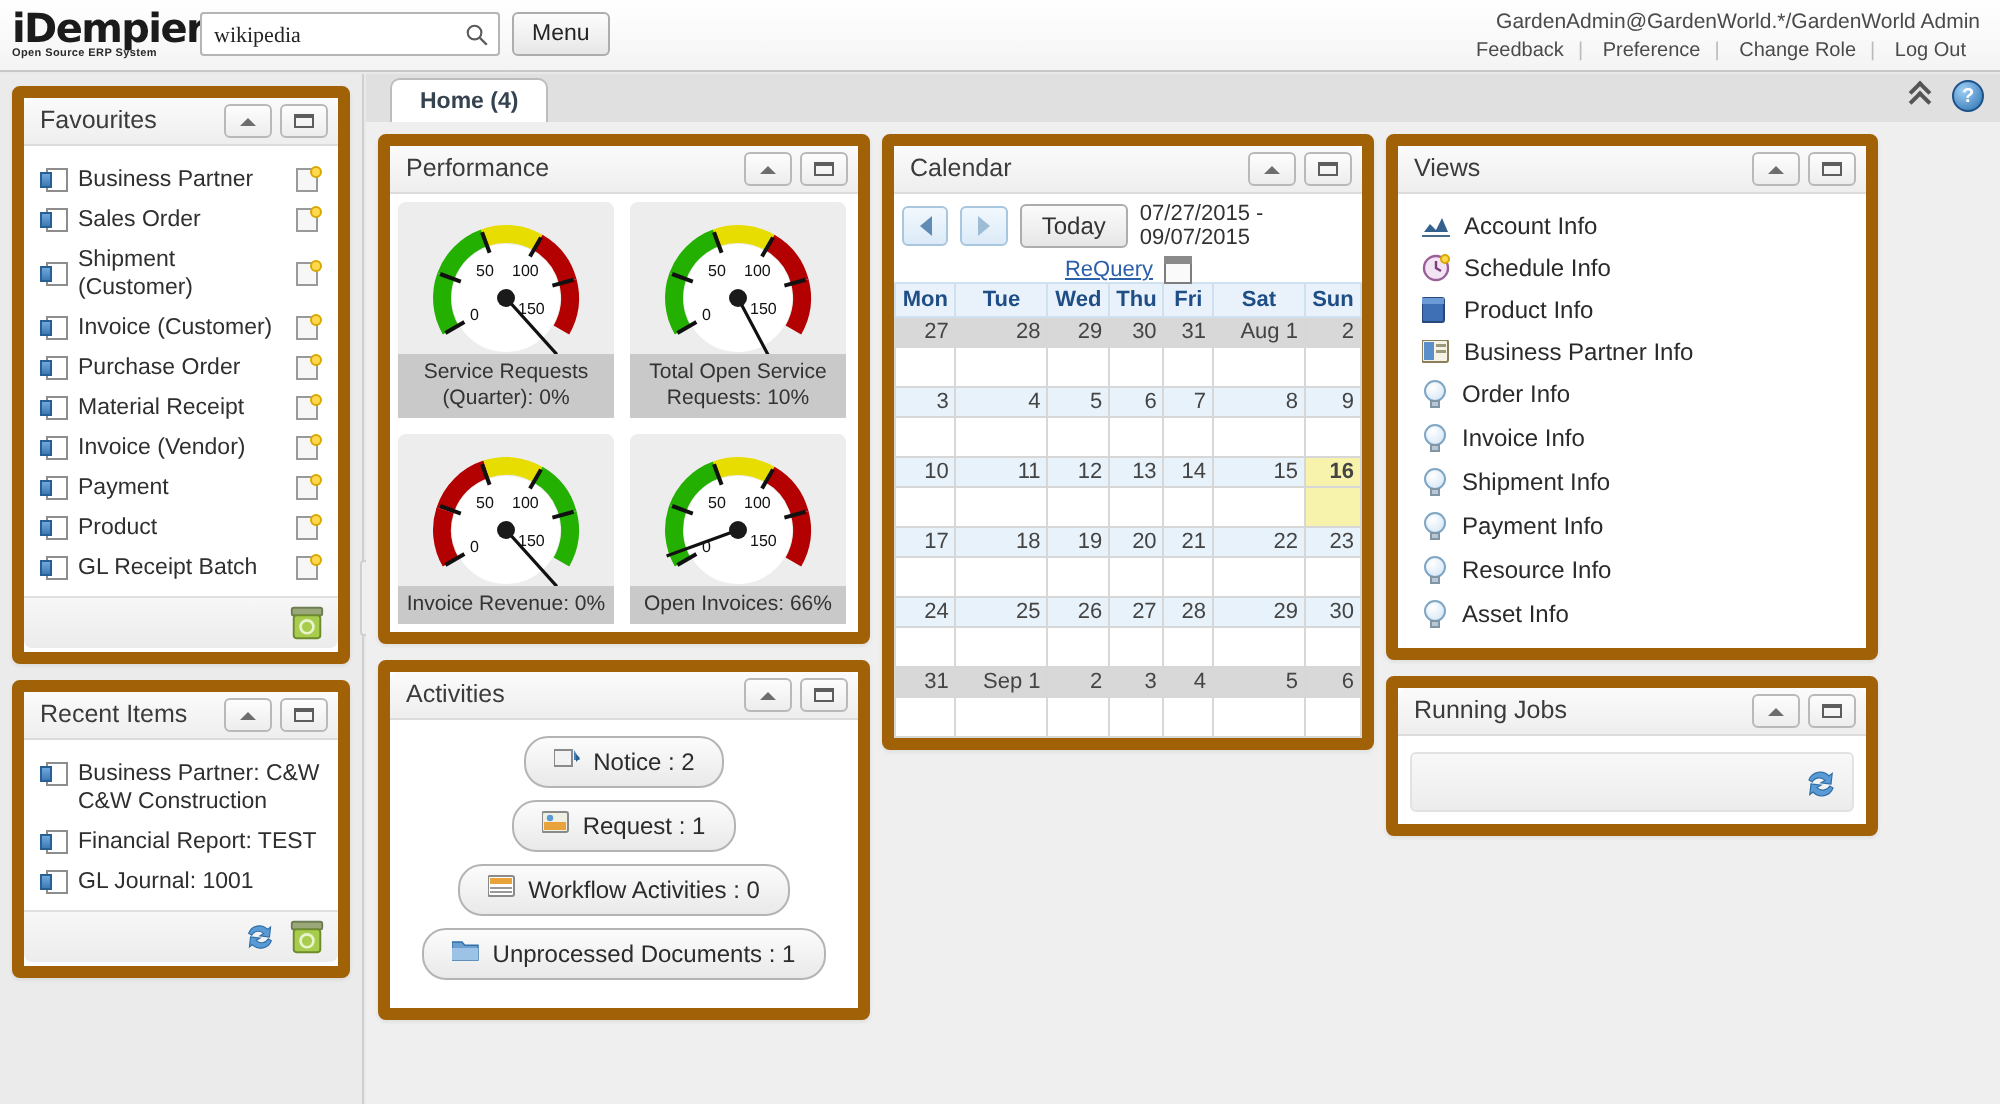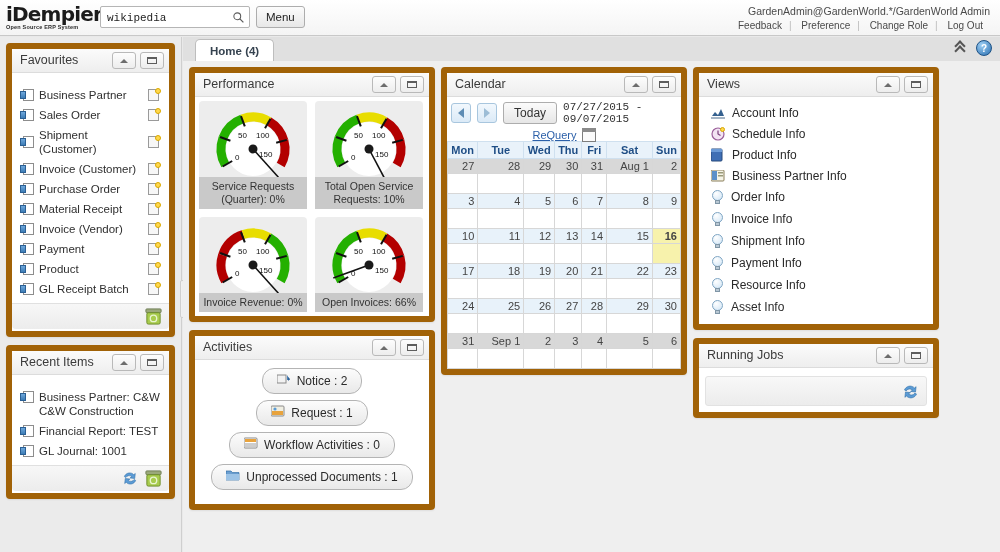--- a/index.html
+++ b/index.html
@@ -30,21 +30,21 @@
     font-size:5.5px; font-weight:bold; color:#2a2a2a; letter-spacing:0.2px;
     line-height:7px; white-space:nowrap;
   }
   #search-wrap {
     position:absolute; left:100px; top:6px; width:150px; height:22px;
     background:#fff; border:1px solid #b5b5b5; border-radius:2px;
   }
   #search-input {
     position:absolute; left:4px; top:2px; width:120px; height:17px;
     border:none; outline:none; background:transparent;
-    font-family:Liberation Mono, monospace; font-size:11px; color:#222;
+    font-family:Liberation Serif, serif; font-size:11px; color:#222;
   }
   #search-icon {
     position:absolute; right:4px; top:4px; width:13px; height:13px;
   }
   #menu-button {
     position:absolute; left:256px; top:6px; height:22px; padding:0 9px;
     line-height:20px; font-size:11.5px; color:#222;
     background: linear-gradient(#fcfcfc,#e7e7e7);
     border:1px solid #adadad; border-radius:3px; cursor:pointer;
   }
@@ -97,21 +97,21 @@
     border:1px solid #b9b9b9; border-radius:3px;
     display:flex; align-items:center; justify-content:center;
     cursor:pointer;
   }
   .tri-up {
     width:0;height:0;border-left:4px solid transparent;
     border-right:4px solid transparent;border-bottom:4px solid #6d6d6d;
   }
   .rect-ico { width:10px;height:7px;border:1px solid #5d5d5d;border-top-width:2px; }
 
-  .panel-body { padding:12px 6px 2px 6px;border-radius:21px; }
+  .panel-body { padding:7px 6px 2px 6px;border-radius:21px; }
 
   .nav-item {
     display:flex; align-items:center; gap:5px;
     padding:3px 2px; font-size:11.5px; color:#2f2f2f; cursor:pointer;
     line-height:14px;
   }
   .nav-item .lbl { flex:1; }
 
   
   .win-ico { width:14px; height:12px; position:relative; flex:0 0 14px; }
@@ -209,21 +209,21 @@
     border:1px solid #a8c6de; border-radius:3px; cursor:pointer;
     display:flex;align-items:center;justify-content:center;
   }
   .arr-l { width:0;height:0;border-top:5px solid transparent;border-bottom:5px solid transparent;border-right:6px solid #5e8cb4; }
   .arr-r { width:0;height:0;border-top:5px solid transparent;border-bottom:5px solid transparent;border-left:6px solid #9dbdd6; }
   .today-btn {
     height:22px; padding:0 10px; line-height:20px; font-size:12px;
     background:linear-gradient(#fbfbfb,#e6e6e6);
     border:1px solid #adadad; border-radius:3px; cursor:pointer;
   }
-  .cal-range { font-size:11px; color:#333;font-family:Liberation Mono, monospace; }
+  .cal-range { font-size:11px; color:#333; }
   .requery { color:#2b5fa8; text-decoration:underline; font-size:11px; cursor:pointer; }
   .cal-ico { width:14px;height:14px;position:relative; }
   .cal-ico i { position:absolute;inset:0;background:#fafafa;border:1px solid #7d7d7d; }
   .cal-ico b { position:absolute;left:0;right:0;top:0;height:4px;background:#8a8a8a; }
 
   table.cal { width:100%; border-collapse:collapse; background:#fff; }
   table.cal th {
     background:#e9f2fa; color:#1f4e86; font-size:11px; font-weight:bold;
     border:1px solid #cfe0ef; padding:2px 0; text-align:center;
   }

